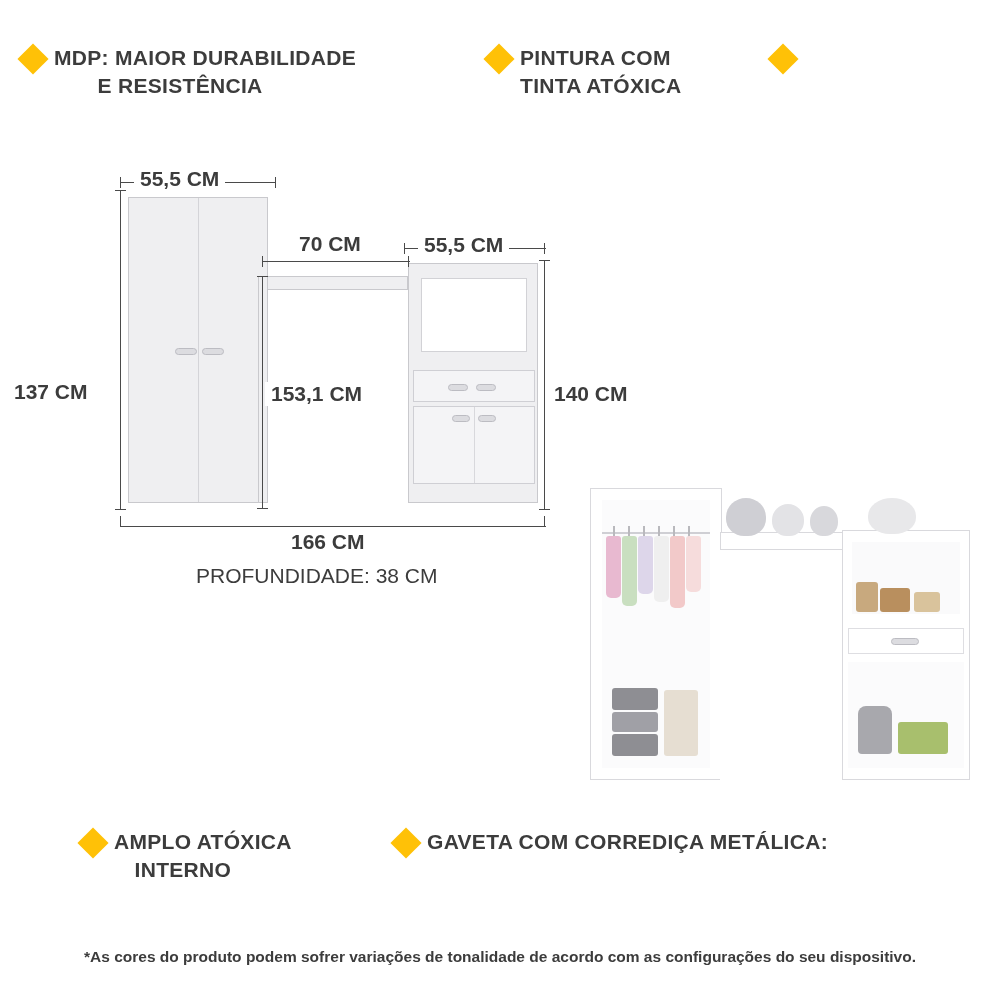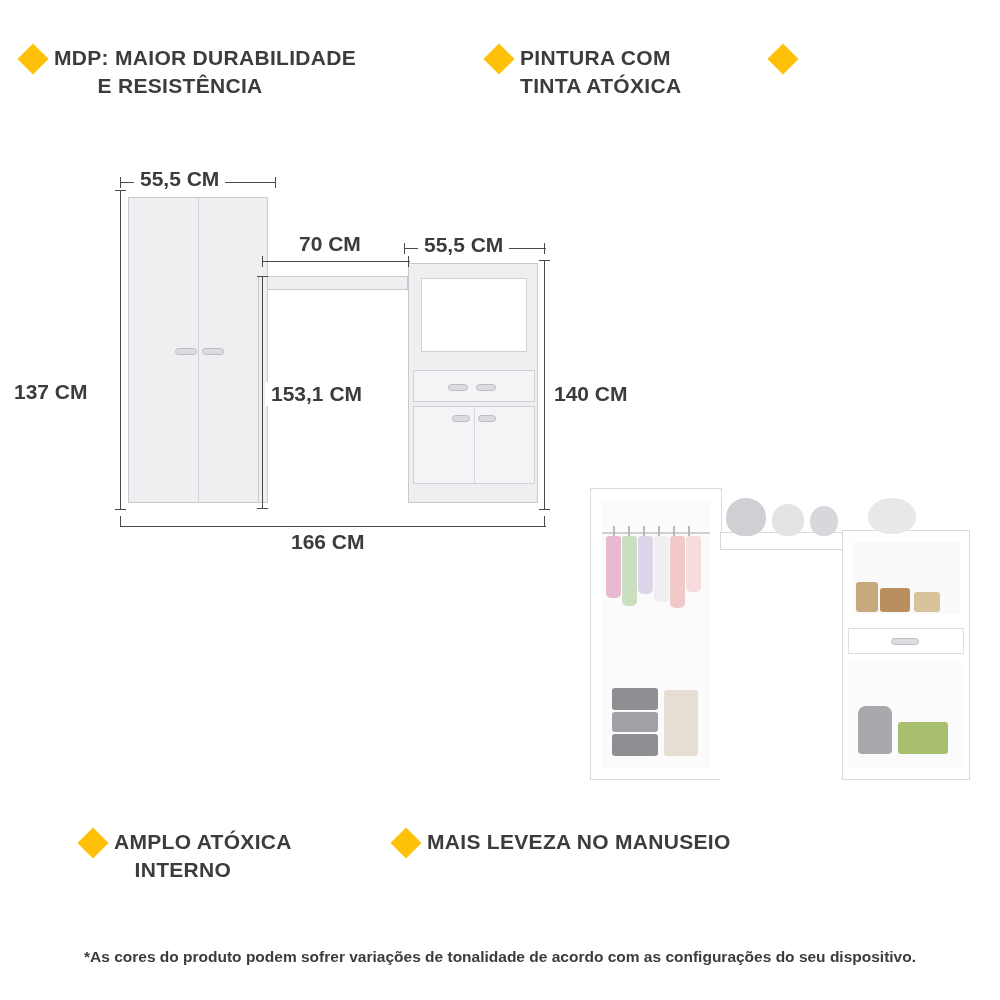--- a/index.html
+++ b/index.html
@@ -184,20 +184,21 @@
     <div class="dimline v-line" style="left:544px; top:110px; height:250px;"></div>
     <div class="tick tick-h" style="left:539px; top:110px;"></div>
     <div class="tick tick-h" style="left:539px; top:359px;"></div>
     <div class="dim-label" style="left:548px; top:232px;">140 CM</div>
 
     <div class="dimline h-line" style="left:120px; top:376px; width:426px;"></div>
     <div class="tick tick-v" style="left:120px; top:366px;"></div>
     <div class="tick tick-v" style="left:544px; top:366px;"></div>
     <div class="dim-label" style="left:285px; top:380px;">166 CM</div>
 
+    <div class="depth-label" style="left:196px; top:414px;">PROFUNDIDADE: 38 CM</div>
   </div>
 
   <div class="photo">
 
     <div class="pc box-white" style="left:10px; top:18px; width:132px; height:292px;"></div>
     <div class="pc" style="left:22px; top:30px; width:108px; height:268px; background:#fbfbfc;"></div>
     <div class="pc" style="left:22px; top:62px; width:108px; height:2px; background:#cfcfd4;"></div>
 
     <div class="hanger" style="left:33px; top:56px;"></div>
     <div class="hanger" style="left:48px; top:56px;"></div>
@@ -244,19 +245,19 @@
     <div class="diamond"></div>
     <div class="feature-text">
       <span>AMPLO ATÓXICA</span>
       <span class="l2" style="text-align:center; padding-right:40px;">INTERNO</span>
     </div>
   </div>
 
   <div class="feature" style="left:395px; top:828px; width:560px;">
     <div class="diamond"></div>
     <div class="feature-text">
-      <span class="l2" style="text-align:center; padding-right:20px;">MAIS LEVEZA NO MANUSEIO</span>
+      <span>GAVETA COM CORREDIÇA METÁLICA:</span>
     </div>
   </div>
 
   <div class="footnote">*As cores do produto podem sofrer variações de tonalidade de acordo com as configurações do seu dispositivo.</div>
 
 </div>
 
 </body></html>

